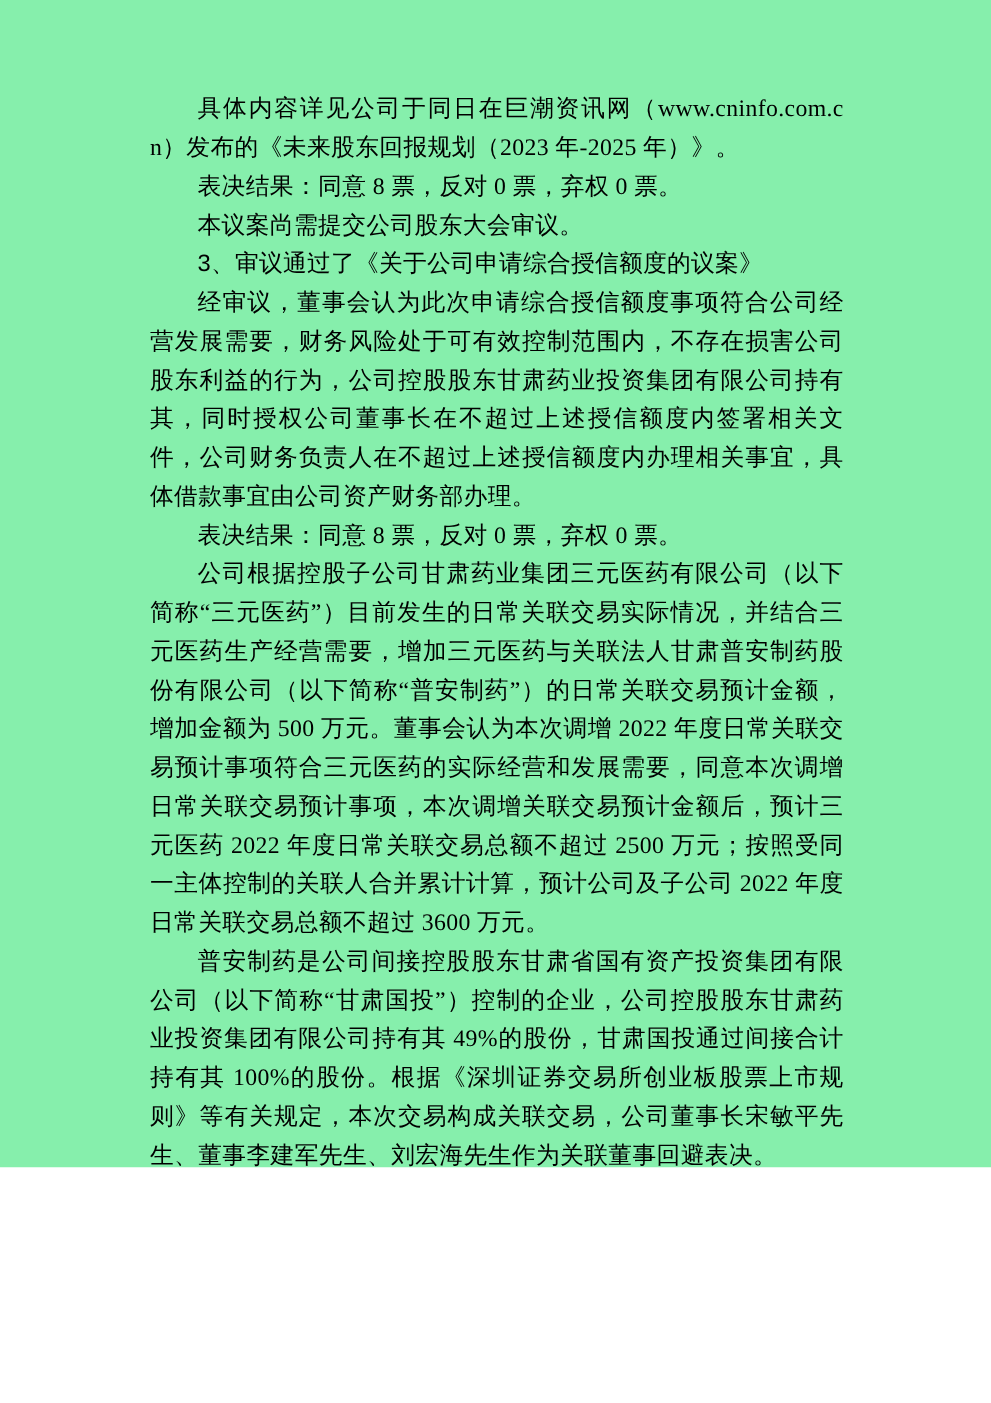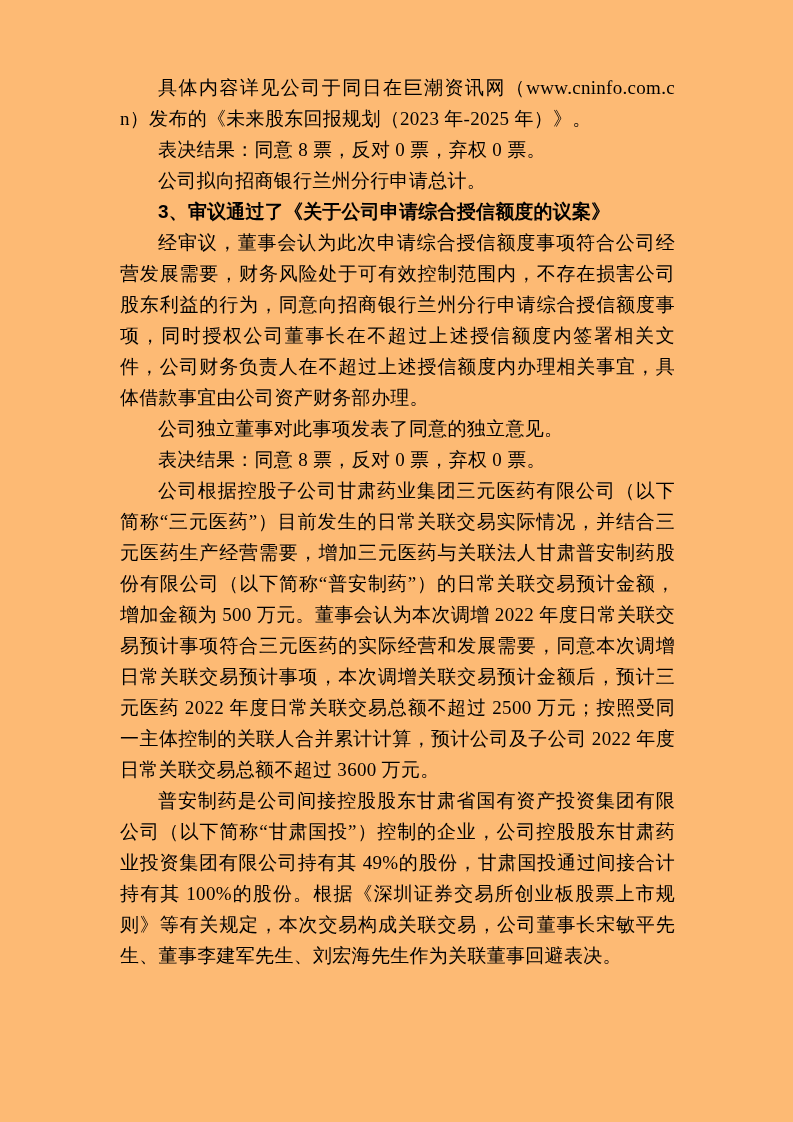--- a/index.html
+++ b/index.html
@@ -3,23 +3,23 @@
 <meta charset="utf-8">
 <style>
   html, body {
     margin: 0;
     padding: 0;
     background: #ffffff;
   }
   .page {
     position: relative;
     width: 793px;
-    height: 1122px;
+    height: 934px;
     margin: 0;
-    background: #fdba74;
+    background: #86efac;
     box-sizing: border-box;
     padding: 72px 118px 0 120px;
     overflow: hidden;
   }
   .doc-body {
     width: 555px;
     color: #000000;
   }
   .para {
     margin: 0;
@@ -28,34 +28,33 @@
     line-height: 31px;
     text-align: justify;
     text-justify: inter-ideograph;
     text-indent: 2em;
     letter-spacing: 0.3px;
     word-break: break-all;
     color: #000000;
   }
   .para.heading {
     font-family: "Liberation Sans", "DejaVu Sans", sans-serif;
-    font-weight: bold;
+    font-weight: normal;
     letter-spacing: 0.2px;
     text-align: left;
   }
 </style>
 </head>
 <body>
 
 <div class="page">
   <div class="doc-body">
     <p class="para">具体内容详见公司于同日在巨潮资讯网（www.cninfo.com.cn）发布的《未来股东回报规划（2023 年-2025 年）》。</p>
     <p class="para">表决结果：同意 8 票，反对 0 票，弃权 0 票。</p>
-    <p class="para">公司拟向招商银行兰州分行申请总计。</p>
+    <p class="para">本议案尚需提交公司股东大会审议。</p>
     <p class="para heading">3、审议通过了《关于公司申请综合授信额度的议案》</p>
-    <p class="para">经审议，董事会认为此次申请综合授信额度事项符合公司经营发展需要，财务风险处于可有效控制范围内，不存在损害公司股东利益的行为，同意向招商银行兰州分行申请综合授信额度事项，同时授权公司董事长在不超过上述授信额度内签署相关文件，公司财务负责人在不超过上述授信额度内办理相关事宜，具体借款事宜由公司资产财务部办理。</p>
-    <p class="para">公司独立董事对此事项发表了同意的独立意见。</p>
+    <p class="para">经审议，董事会认为此次申请综合授信额度事项符合公司经营发展需要，财务风险处于可有效控制范围内，不存在损害公司股东利益的行为，公司控股股东甘肃药业投资集团有限公司持有其，同时授权公司董事长在不超过上述授信额度内签署相关文件，公司财务负责人在不超过上述授信额度内办理相关事宜，具体借款事宜由公司资产财务部办理。</p>
     <p class="para">表决结果：同意 8 票，反对 0 票，弃权 0 票。</p>
     <p class="para">公司根据控股子公司甘肃药业集团三元医药有限公司（以下简称“三元医药”）目前发生的日常关联交易实际情况，并结合三元医药生产经营需要，增加三元医药与关联法人甘肃普安制药股份有限公司（以下简称“普安制药”）的日常关联交易预计金额，增加金额为 500 万元。董事会认为本次调增 2022 年度日常关联交易预计事项符合三元医药的实际经营和发展需要，同意本次调增日常关联交易预计事项，本次调增关联交易预计金额后，预计三元医药 2022 年度日常关联交易总额不超过 2500 万元；按照受同一主体控制的关联人合并累计计算，预计公司及子公司 2022 年度日常关联交易总额不超过 3600 万元。</p>
     <p class="para">普安制药是公司间接控股股东甘肃省国有资产投资集团有限公司（以下简称“甘肃国投”）控制的企业，公司控股股东甘肃药业投资集团有限公司持有其 49%的股份，甘肃国投通过间接合计持有其 100%的股份。根据《深圳证券交易所创业板股票上市规则》等有关规定，本次交易构成关联交易，公司董事长宋敏平先生、董事李建军先生、刘宏海先生作为关联董事回避表决。</p>
 
   </div>
 </div>
 
 </body></html>

